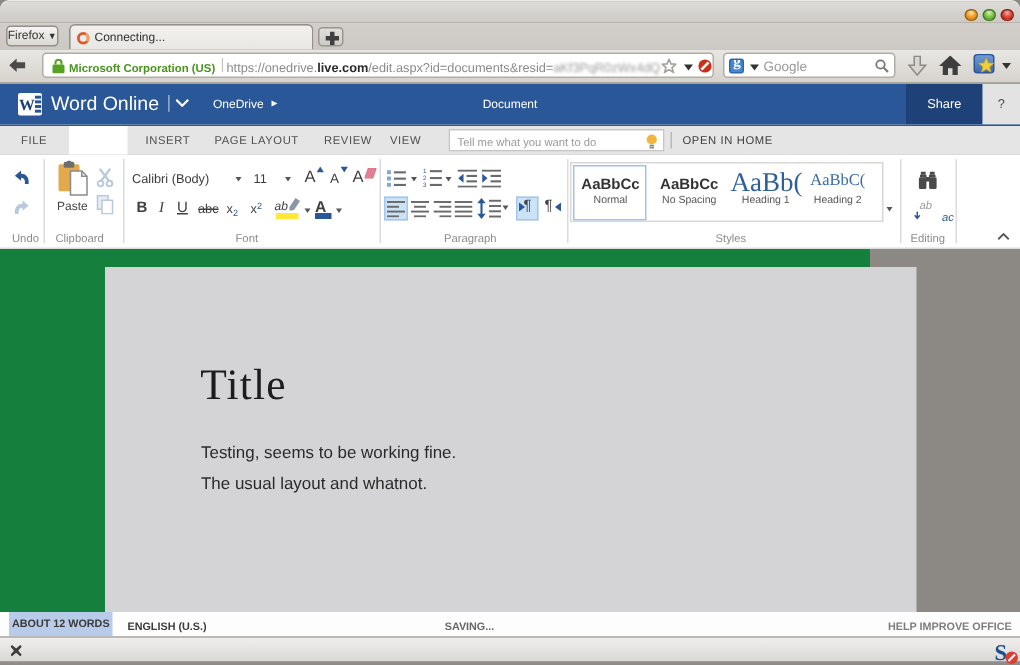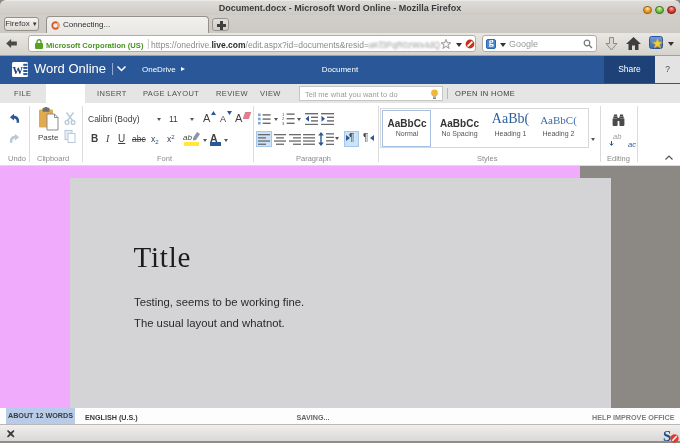--- a/index.html
+++ b/index.html
@@ -31,34 +31,33 @@
 
 #ribtabs { left:0; top:83px; width:680px; height:20px; background:#e5e5e5; border-top:1.5px solid #2a5797; }
 .rtab { top:5px; font-size:7.5px; color:#4e4e4e; letter-spacing:0.4px; }
 
 #ribbon { left:0; top:103px; width:680px; height:63px; background:#fff; border-bottom:1px solid #dcdcdc; }
 .sep { width:1px; background:#dbdbdb; top:3px; height:56px; }
 .glabel { font-size:7.5px; color:#8b8b8b; top:51px; }
 .dar { width:0; height:0; border-left:2.6px solid transparent; border-right:2.6px solid transparent; border-top:3.6px solid #555; }
 .dar2 { width:0; height:0; border-left:3px solid transparent; border-right:3px solid transparent; border-top:4px solid #333; }
 
-#docarea { left:0; top:166px; width:580px; height:242px; background:#f0abfc; }
+#docarea { left:0; top:166px; width:580px; height:242px; background:#15803d; }
 #page { left:70px; top:12px; width:541px; height:230px; background:#d4d4d6; }
 
 #statusbar { left:0; top:408px; width:680px; height:16px; background:#fdfdfd; font-size:7.5px; color:#3d3d3d; }
 
 #findbar { left:0; top:424px; width:680px; height:19px;
   background:linear-gradient(#f0efee,#d9d8d6); border-top:1px solid #bab8b5; border-bottom:2px solid #908d89; }
 </style>
 </head>
 <body>
 <div id="win">
 
   <div id="titlebar" class="abs">
-    <div id="title" class="abs">Document.docx - Microsoft Word Online - Mozilla Firefox</div>
     <div class="abs winbtn" style="left:643px; background:radial-gradient(circle at 50% 25%, #fde4ae, #f2a52e 45%, #d8821a 80%, #b96d10); border:0.5px solid #9c6210;"></div>
     <div class="abs winbtn" style="left:655px; background:radial-gradient(circle at 50% 25%, #d8f3b4, #83c94f 45%, #5aa32c 80%, #478722); border:0.5px solid #3f7a1e;"></div>
     <div class="abs winbtn" style="left:667px; background:radial-gradient(circle at 50% 25%, #f6b4aa, #dd4f41 45%, #bd2a1e 80%, #a02019); border:0.5px solid #8c1d15;"></div>
   </div>
 
   <div id="tabbar" class="abs">
     <div id="ffbtn" class="abs">Firefox <span style="font-size:6px;">▼</span></div>
     <div id="tab" class="abs">
       <svg class="abs" style="left:4px; top:3.5px;" width="9" height="9" viewBox="0 0 10 10">
         <circle cx="5" cy="5" r="3.6" fill="none" stroke="#dd5727" stroke-width="2"></circle>
@@ -312,21 +311,21 @@
     <svg class="abs" style="left:370px; top:32px;" width="4" height="6" viewBox="0 0 4 6">
         <path d="M4 0 L0 3 L4 6 Z" fill="#2a5797"></path>
       </svg>
 
     <div class="abs" style="left:380px; top:4.5px; width:209px; height:40px; background:#fff; border:1px solid #d8d8d8;"></div>
     <div class="abs" style="left:382px; top:6.5px; width:49px; height:37px; background:#fff; border:1.5px solid #a5c0e2;"></div>
     <div class="abs" style="left:383px; top:15px; width:48px; text-align:center; font-size:10px; font-weight:bold; color:#333;">AaBbCc</div>
     <div class="abs" style="left:383px; top:27px; width:48px; text-align:center; font-size:7px; color:#555;">Normal</div>
     <div class="abs" style="left:434px; top:15px; width:51px; text-align:center; font-size:10px; font-weight:bold; color:#333;">AaBbCc</div>
     <div class="abs" style="left:434px; top:27px; width:51px; text-align:center; font-size:7px; color:#555;">No Spacing</div>
-    <div class="abs" style="left:487px; top:8px; width:47px; text-align:center; font-size:14px; font-family:'Liberation Serif',serif; color:#2d5f9b;">AaBb(</div>
+    <div class="abs" style="left:487px; top:8px; width:47px; text-align:center; font-size:18px; font-family:'Liberation Serif',serif; color:#2d5f9b;">AaBb(</div>
     <div class="abs" style="left:487px; top:27px; width:47px; text-align:center; font-size:7px; color:#555;">Heading 1</div>
     <div class="abs" style="left:535px; top:11px; width:47px; text-align:center; font-size:11px; font-family:'Liberation Serif',serif; color:#3b6ca8;">AaBbC(</div>
     <div class="abs" style="left:535px; top:27px; width:47px; text-align:center; font-size:7px; color:#555;">Heading 2</div>
     <div class="abs dar" style="left:591px; top:35px;"></div>
 
     <svg class="abs" style="left:612px; top:11px;" width="13" height="12" viewBox="0 0 13 12">
       <path d="M1.9 0.5 h3.2 v2 h-3.2 z M7.9 0.5 h3.2 v2 h-3.2 z" fill="#4a4a4a"></path>
       <path d="M1.4 2.5 h4.2 l0.2 2 h-4.6 z M7.4 2.5 h4.2 l0.2 2 h-4.6 z" fill="#4a4a4a"></path>
       <path d="M5 4 h3 v3 h-3 z" fill="#4a4a4a"></path>
       <path d="M0.6 4.5 h5 v6.5 a1 1 0 0 1 -1 1 h-3 a1 1 0 0 1 -1 -1 z" fill="#4a4a4a"></path>

